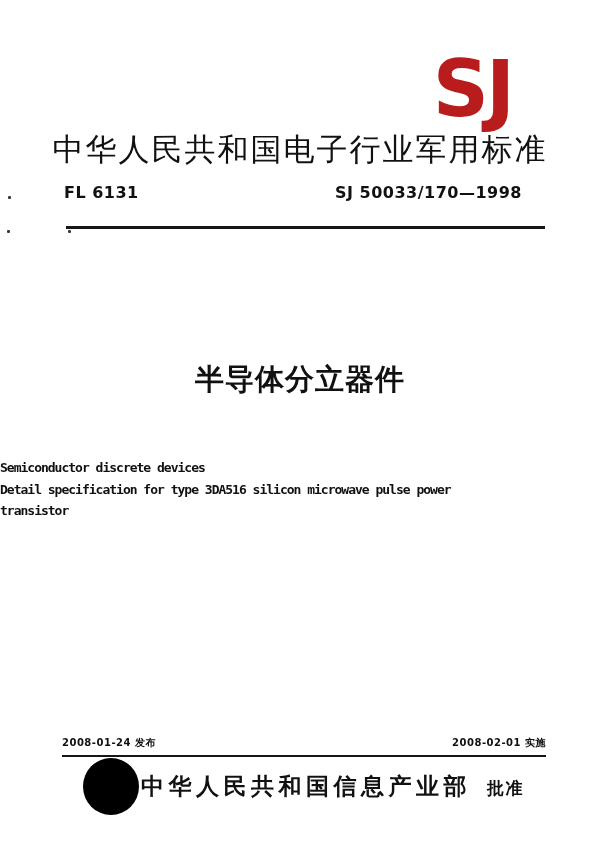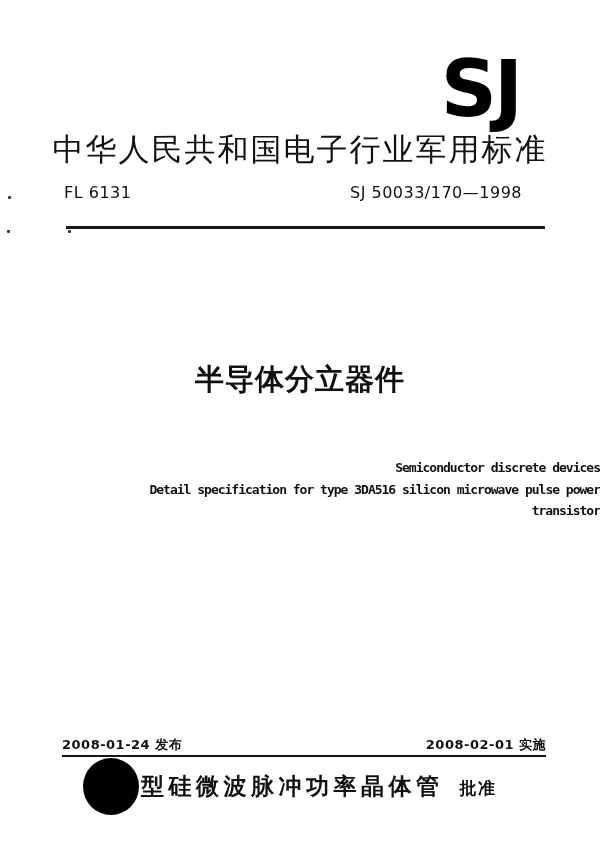--- a/index.html
+++ b/index.html
@@ -13,47 +13,47 @@
     height: 849px;
     margin: 0 auto;
     background: #ffffff;
     color: #111111;
     font-family: "DejaVu Sans", "Liberation Sans", sans-serif;
     overflow: hidden;
   }
   .sj-logo {
     position: absolute;
     top: 50px;
-    right: 80px;
+    right: 88px;
     font-size: 78px;
     font-weight: bold;
     letter-spacing: -3px;
     line-height: 1;
-    color: #000000;
+    color: #b91c1c;
   }
   .std-class {
     position: absolute;
     top: 129px;
     left: 0;
     width: 100%;
     text-align: center;
     font-size: 31px;
     font-weight: normal;
     letter-spacing: 2px;
     white-space: nowrap;
   }
   .code-row {
     position: absolute;
     top: 183px;
     left: 64px;
     right: 78px;
     display: flex;
     justify-content: space-between;
     font-size: 16px;
-    font-weight: normal;
+    font-weight: bold;
     letter-spacing: 0.5px;
   }
   .rule {
     position: absolute;
     background: #171717;
   }
   .rule1 {
     top: 226px;
     left: 66px;
     width: 479px;
@@ -70,36 +70,36 @@
     line-height: 37px;
     letter-spacing: 1px;
     white-space: nowrap;
     margin-top: 24px;
   }
   .title-en {
     position: absolute;
     top: 457px;
     left: 0;
     width: 100%;
-    text-align: right;
+    text-align: left;
     font-family: "DejaVu Sans Mono", "Liberation Mono", monospace;
     font-size: 13px;
     font-weight: bold;
     line-height: 21.5px;
     letter-spacing: -1px;
     white-space: nowrap;
   }
   .dates-row {
     position: absolute;
     top: 736px;
     left: 62px;
     right: 54px;
     display: flex;
     justify-content: space-between;
-    font-size: 13px;
+    font-size: 10px;
     font-weight: bold;
     letter-spacing: 0.5px;
   }
   .rule2 {
     top: 755px;
     left: 62px;
     width: 484px;
     height: 2px;
   }
   .seal {
@@ -165,20 +165,20 @@
   <div class="dates-row">
     <span>2008-01-24 发布</span>
     <span>2008-02-01 实施</span>
   </div>
 
   <div class="rule rule2"></div>
 
   <div class="seal"></div>
 
   <div class="issuer-row">
-    <span>型硅微波脉冲功率晶体管</span><span class="approval">批准</span>
+    <span>中华人民共和国信息产业部</span><span class="approval">批准</span>
   </div>
 
   <div class="speck speck-1"></div>
   <div class="speck speck-2"></div>
   <div class="speck speck-3"></div>
 
 </div>
 
 </body></html>

